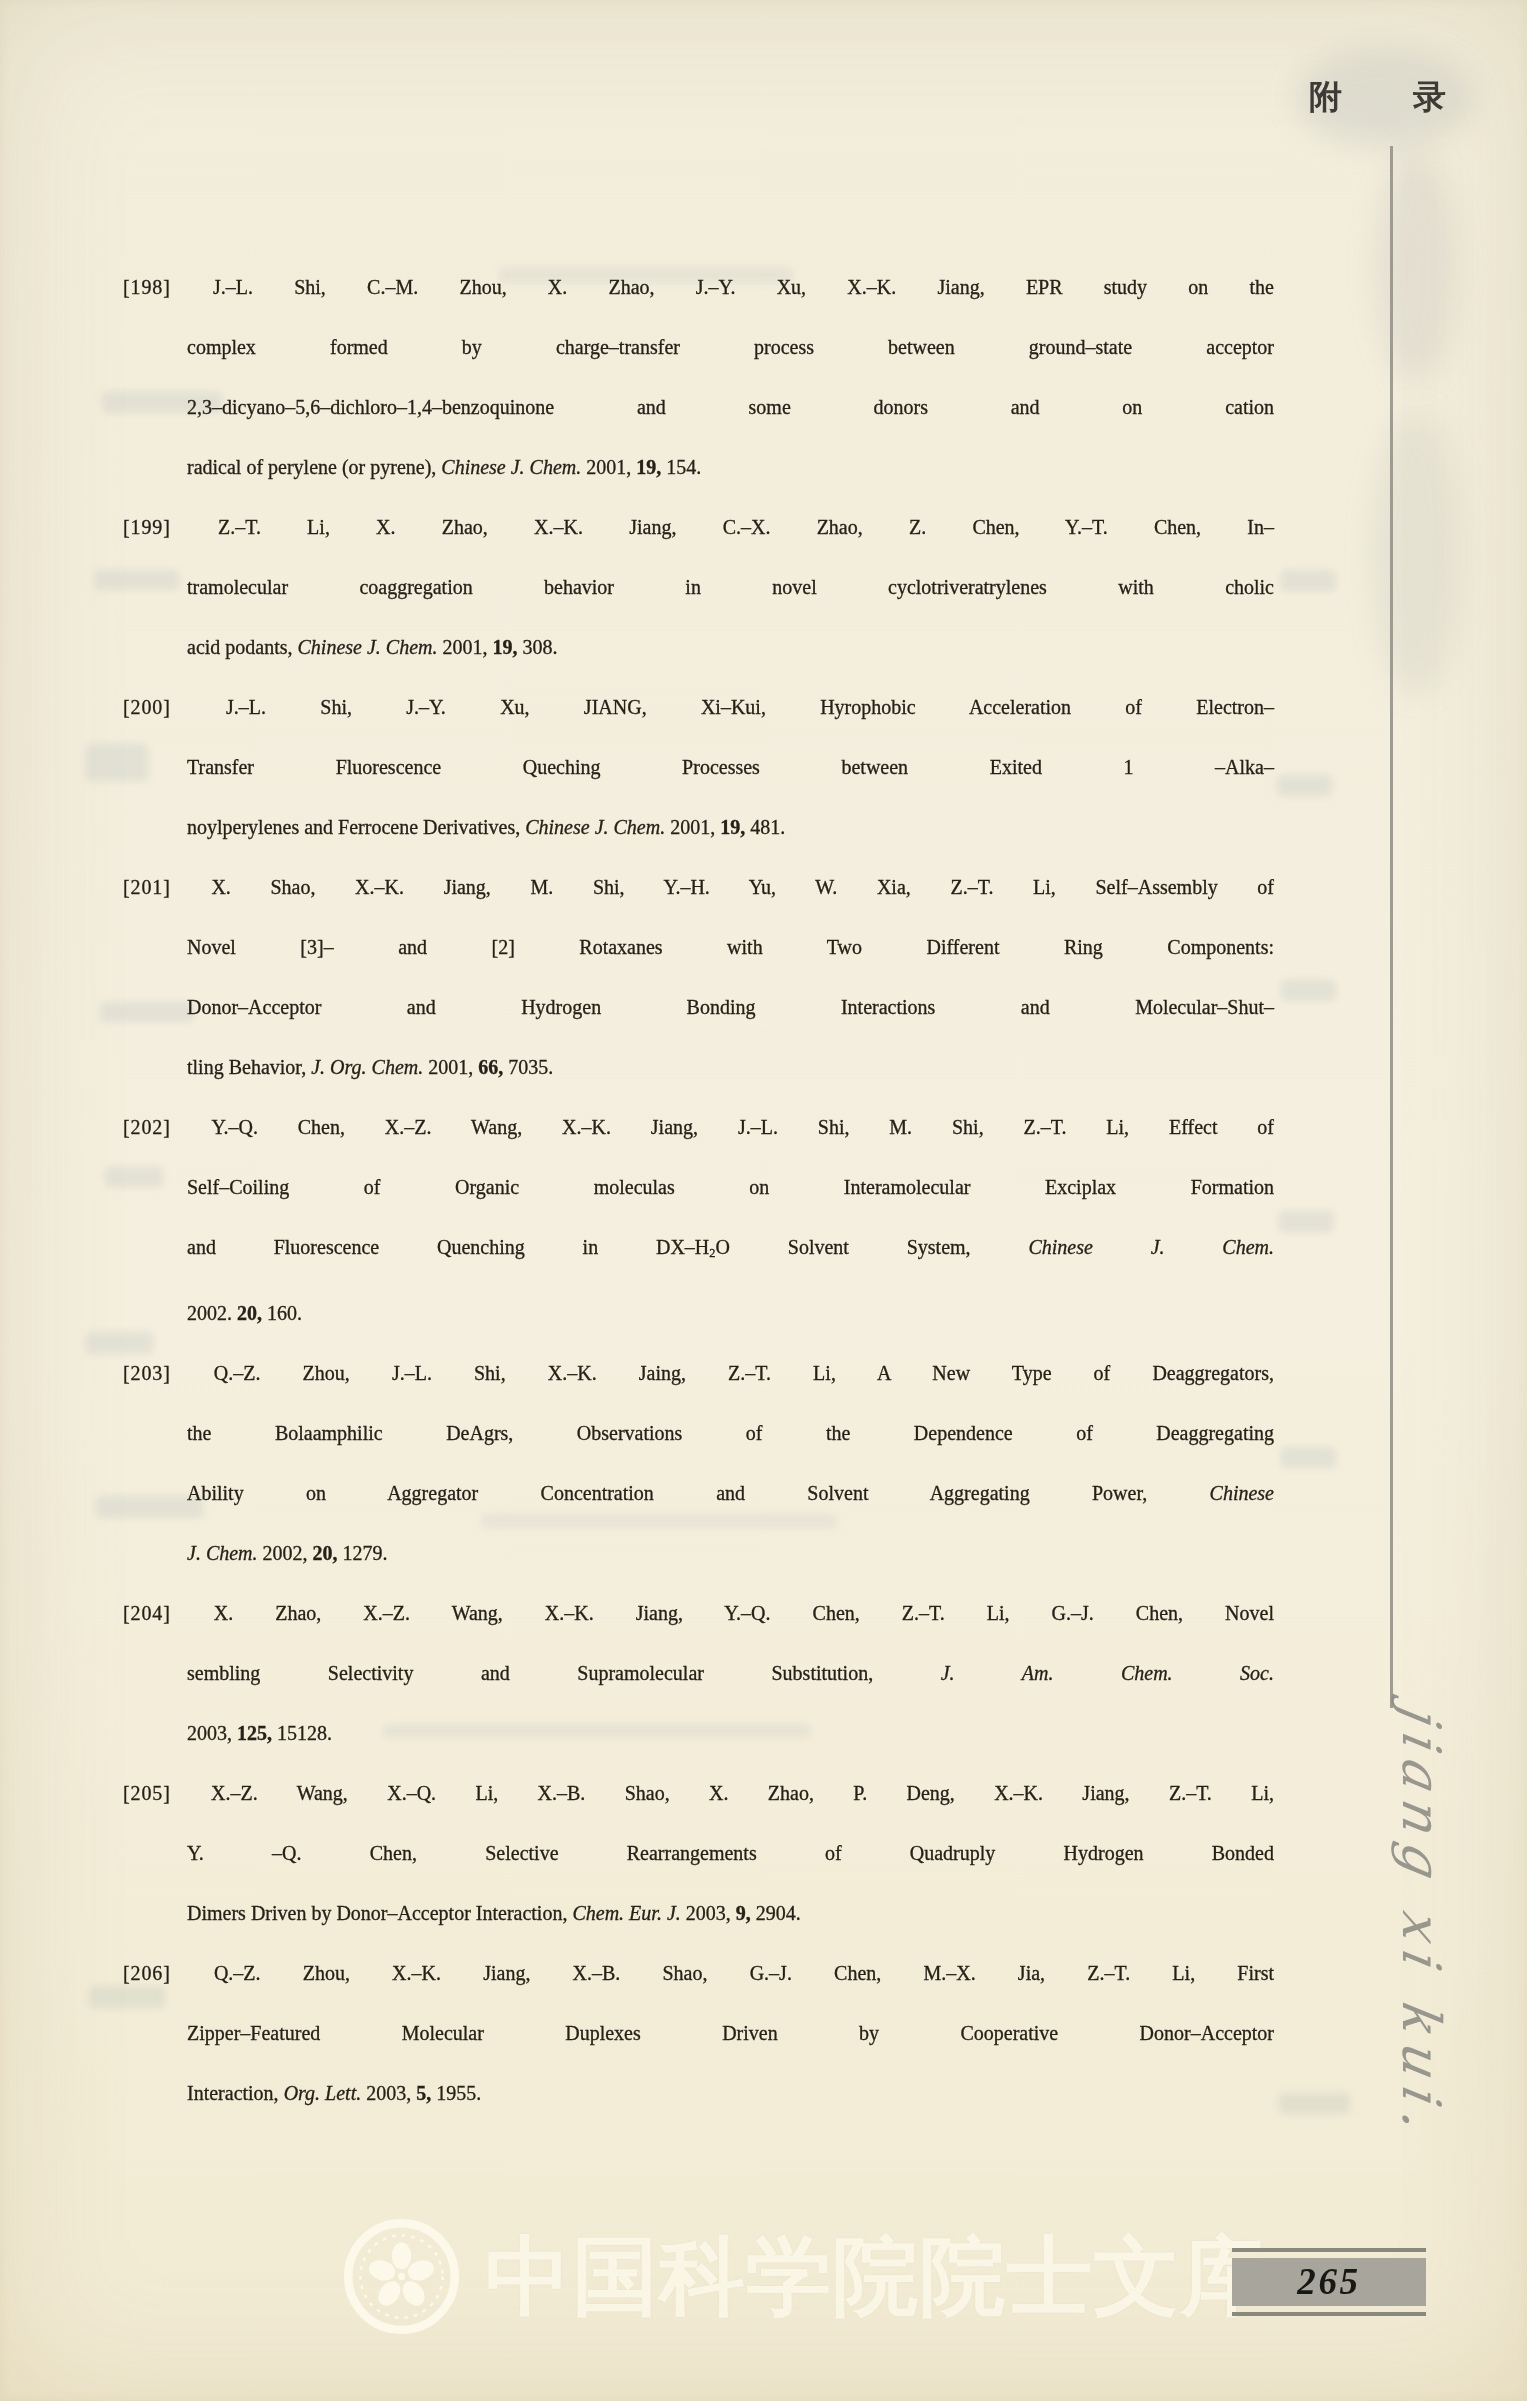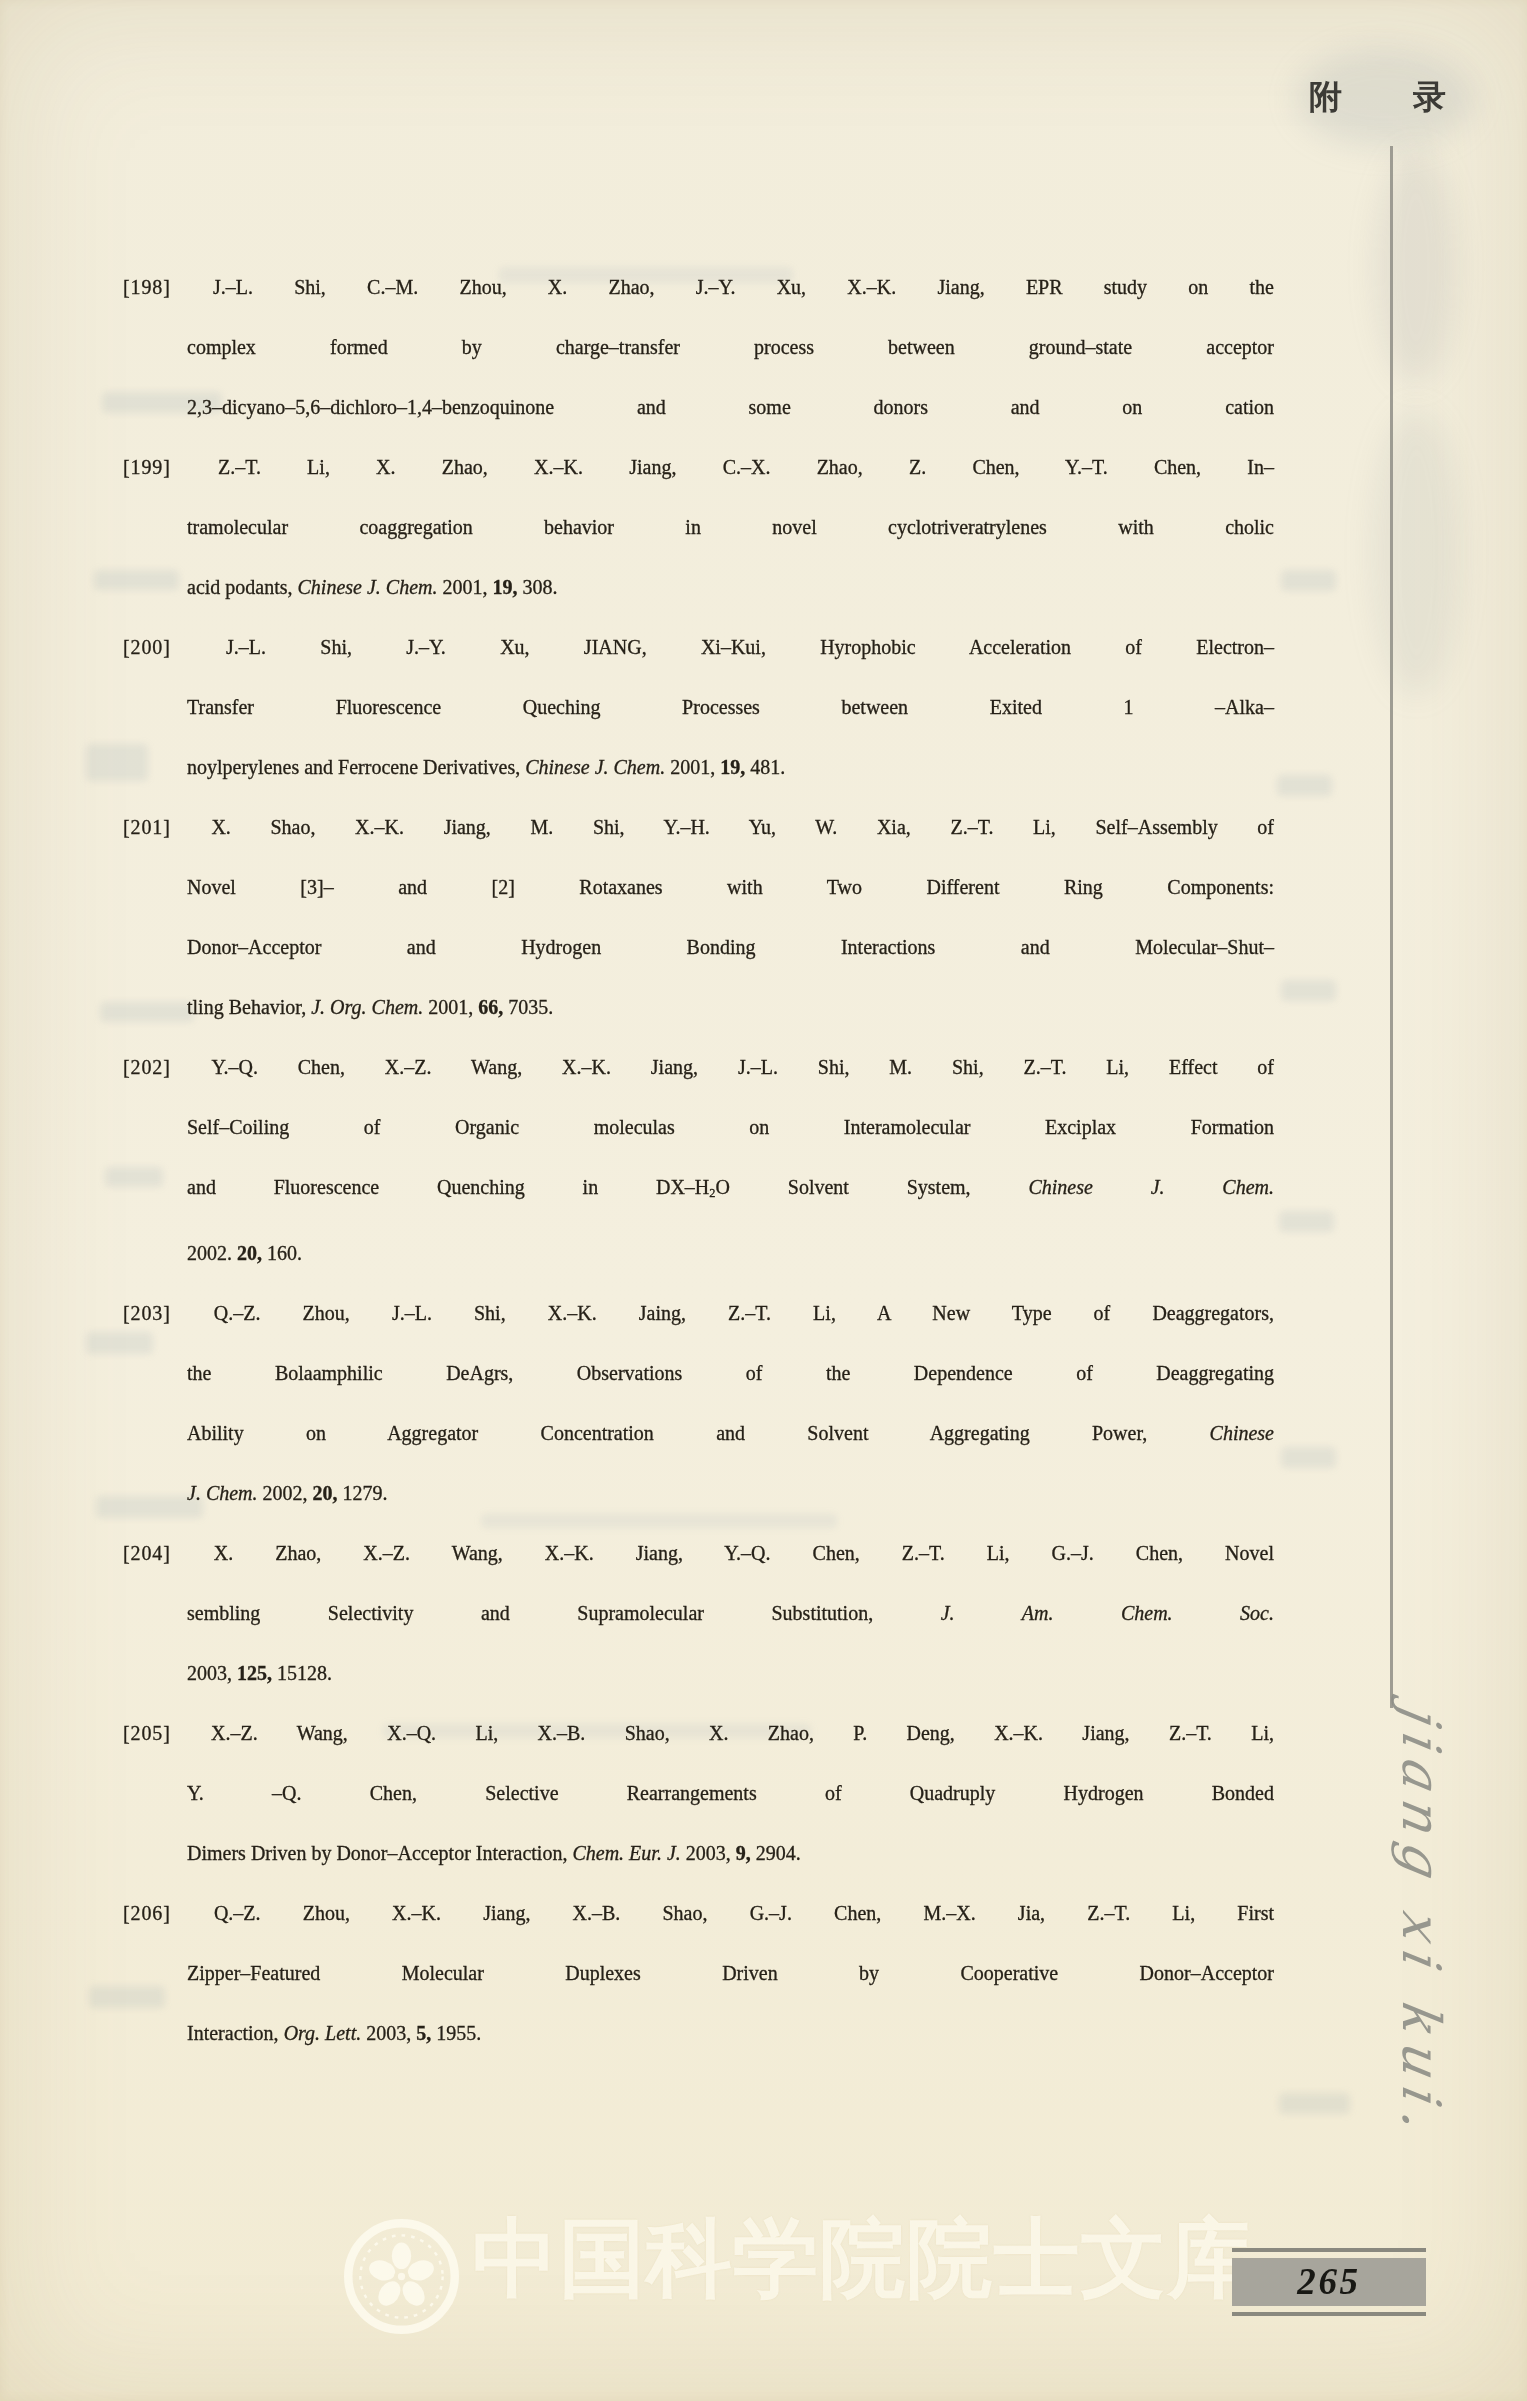--- a/index.html
+++ b/index.html
@@ -47,21 +47,21 @@
   .sidemark{
     position:absolute;left:1452px;top:1716px;
     transform:rotate(90deg) skewX(-12deg);transform-origin:0 0;
     font-family:"DejaVu Serif",serif;font-style:italic;
     font-size:53px;letter-spacing:9px;color:#8e8e87;opacity:.9;
     white-space:nowrap;-webkit-text-stroke:0;
   }
   
   .bottommark{
     position:absolute;left:341px;top:2216px;
-    display:flex;align-items:flex-start;gap:10px;opacity:.85;
+    display:flex;align-items:center;gap:23px;opacity:.85;
   }
   .wm-text{
     font-size:86px;font-weight:bold;line-height:1;
     color:rgba(255,253,242,.85);letter-spacing:0.9px;
     text-shadow:0 0 1.8px rgba(222,206,160,.55);
     font-family:"Liberation Serif",serif;white-space:nowrap;
   }
   
   .pagenum-wrap{position:absolute;left:1232px;top:2248px;width:194px;}
   .pn-rule{height:3.6px;background:#8a897f;}
@@ -108,20 +108,21 @@
     <span>录</span>
   </div>
 
   <div class="vrule"></div>
 
   <div class="refs">
       <div class="entry">
         <div class="line first"><span class="label">[198] </span><span>J.–L. Shi, C.–M. Zhou, X. Zhao, J.–Y. Xu, X.–K. Jiang, EPR study on the</span></div>
         <div class="line"><span>complex formed by charge–transfer process between ground–state acceptor</span></div>
         <div class="line"><span>2,3–dicyano–5,6–dichloro–1,4–benzoquinone and some donors and on cation</span></div>
+        <div class="line last"><span>radical of perylene (or pyrene), </span><span class="i">Chinese J. Chem.</span><span> 2001, </span><span class="b">19,</span><span> 154.</span></div>
       </div>
       <div class="entry">
         <div class="line first"><span class="label">[199] </span><span>Z.–T. Li, X. Zhao, X.–K. Jiang, C.–X. Zhao, Z. Chen, Y.–T. Chen, In–</span></div>
         <div class="line"><span>tramolecular coaggregation behavior in novel cyclotriveratrylenes with cholic</span></div>
         <div class="line last"><span>acid podants, </span><span class="i">Chinese J. Chem.</span><span> 2001, </span><span class="b">19,</span><span> 308.</span></div>
       </div>
       <div class="entry">
         <div class="line first"><span class="label">[200] </span><span>J.–L. Shi, J.–Y. Xu, JIANG, Xi–Kui, Hyrophobic Acceleration of Electron–</span></div>
         <div class="line"><span>Transfer Fluorescence Queching Processes between Exited 1 –Alka–</span></div>
         <div class="line last"><span>noylperylenes and Ferrocene Derivatives, </span><span class="i">Chinese J. Chem.</span><span> 2001, </span><span class="b">19,</span><span> 481.</span></div>

